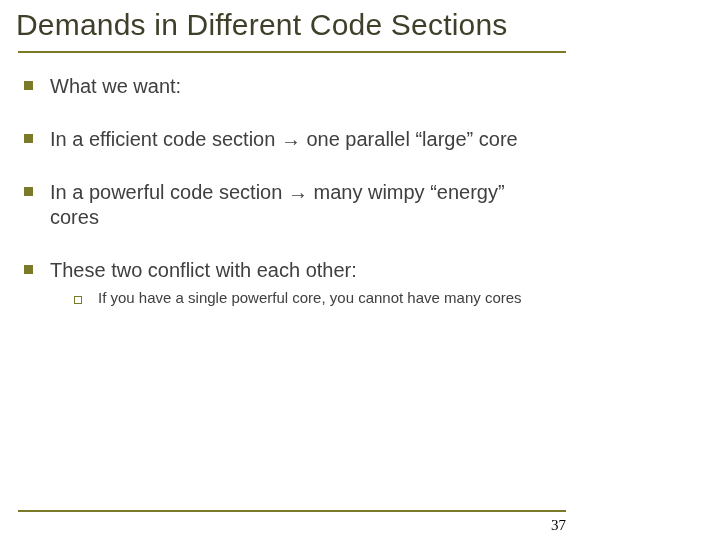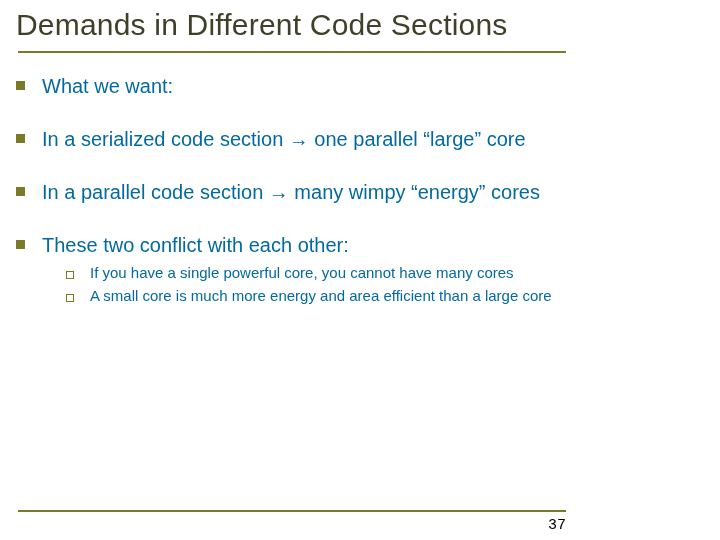--- a/index.html
+++ b/index.html
@@ -32,24 +32,24 @@
     position: absolute;
     left: 18px;
     right: 18px;
     top: 51px;
     height: 2px;
     background: #7a7a28;
   }
   .content {
     position: absolute;
     top: 74px;
-    left: 14px;
+    left: 22px;
     right: 30px;
     font-size: 20px;
-    color: #0369a1;
+    color: #404040;
     line-height: 1.25;
   }
   ul.l1 {
     list-style: none;
     margin: 0;
     padding: 0;
   }
   ul.l1 > li {
     position: relative;
     padding-left: 28px;
@@ -93,21 +93,21 @@
     bottom: 28px;
     height: 2px;
     background: #7a7a28;
   }
   .pagenum {
     position: absolute;
     right: 18px;
     bottom: 6px;
     font-size: 15px;
     color: #000;
-    font-family: Liberation Mono, monospace;
+    font-family: Liberation Serif, serif;
   }
   .arrow {
     font-family: Arial, Helvetica, sans-serif;
   }
 </style>
 </head>
 <body>
 
 <div class="slide">
 
@@ -115,35 +115,32 @@
   <div class="rule-top"></div>
 
   <div class="content">
     <ul class="l1">
 
       <li>
         <span>What we want:</span>
       </li>
 
       <li>
-        <span>In a serialized code section </span><span class="arrow">→</span><span> one parallel “large” core</span>
+        <span>In a efficient code section </span><span class="arrow">→</span><span> one parallel “large” core</span>
       </li>
 
       <li>
-        <span>In a parallel code section </span><span class="arrow">→</span><span> many wimpy “energy” cores</span>
+        <span>In a powerful code section </span><span class="arrow">→</span><span> many wimpy “energy” cores</span>
       </li>
 
       <li style="margin-bottom:8px">
         <span>These two conflict with each other:</span>
         <ul class="l2">
           <li>
             <span>If you have a single powerful core, you cannot have many cores</span>
-          </li>
-          <li>
-            <span>A small core is much more energy and area efficient than a large core</span>
           </li>
         </ul>
       </li>
 
     </ul>
   </div>
 
   <div class="rule-bottom"></div>
   <div class="pagenum">37</div>
 </div>

